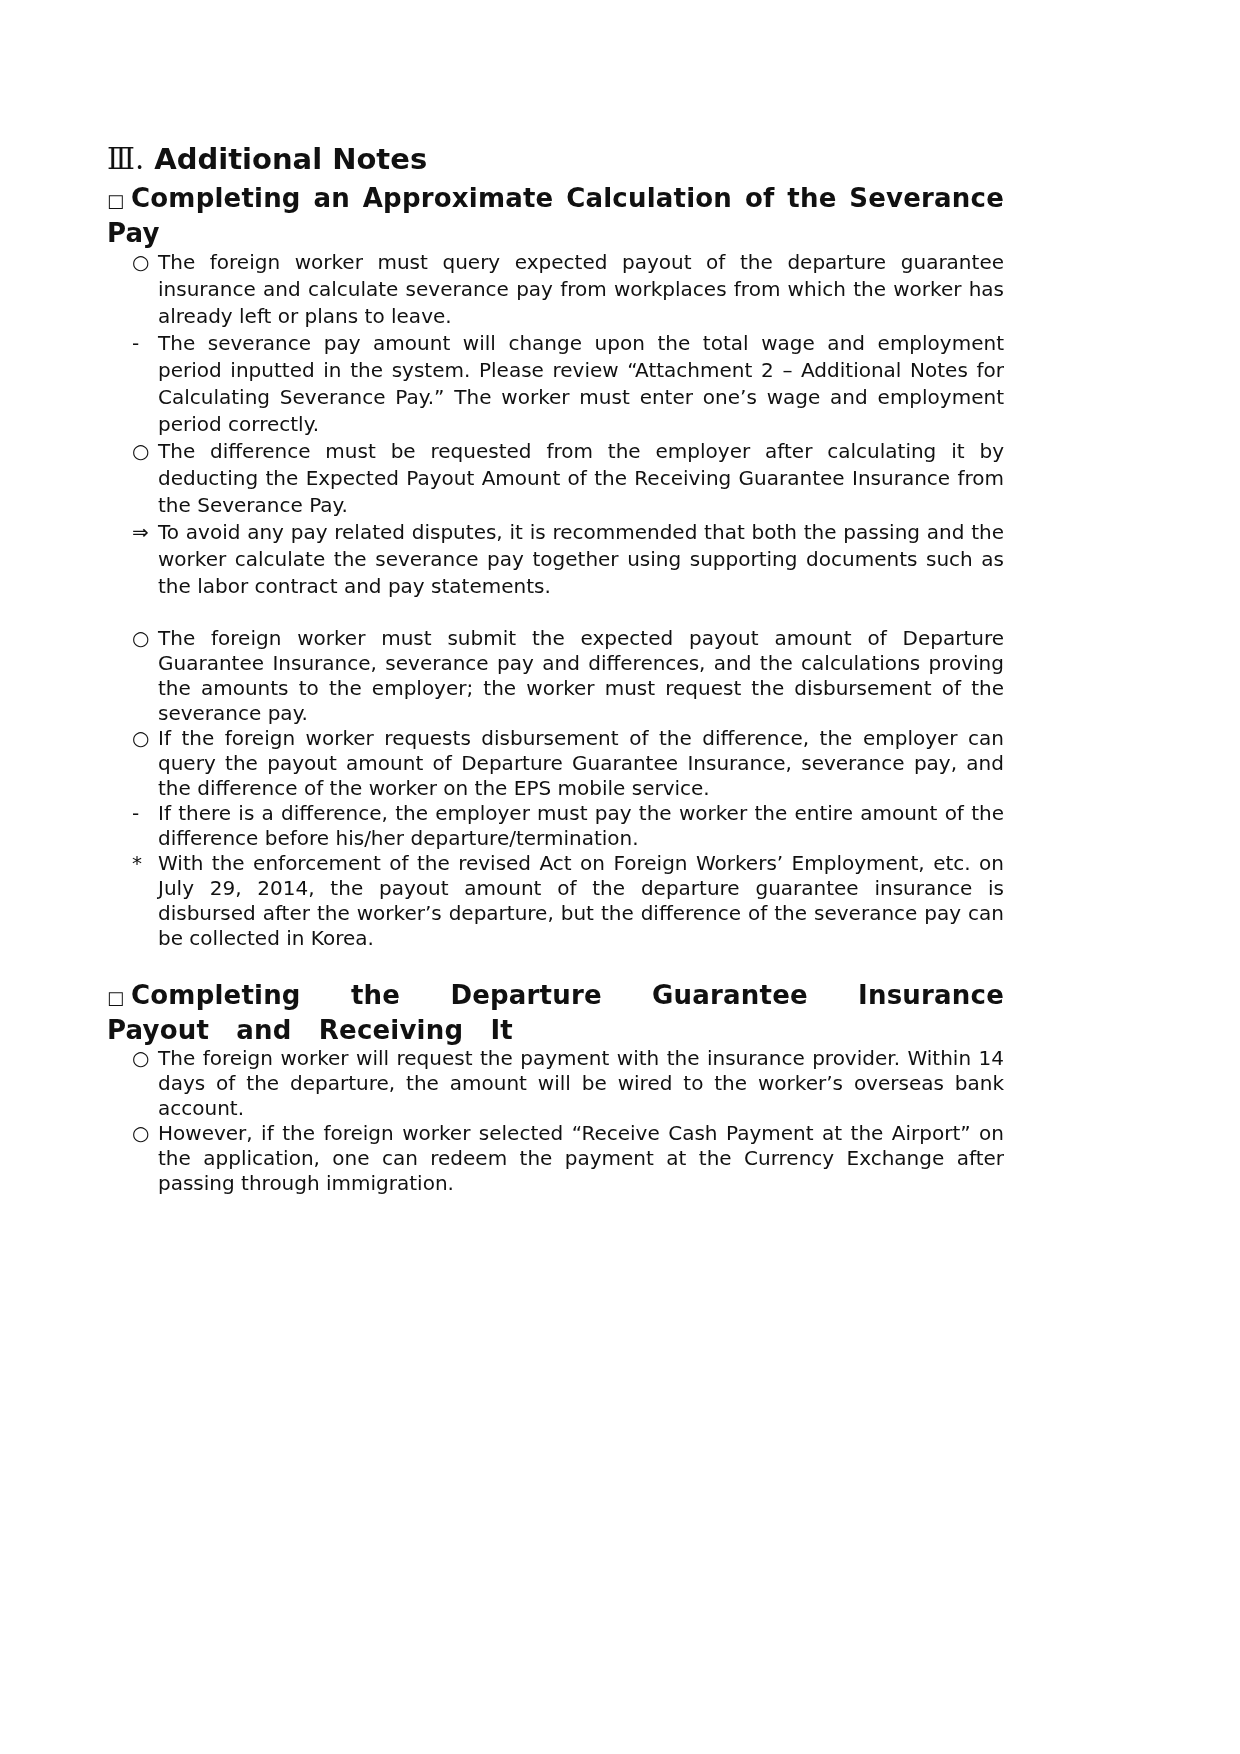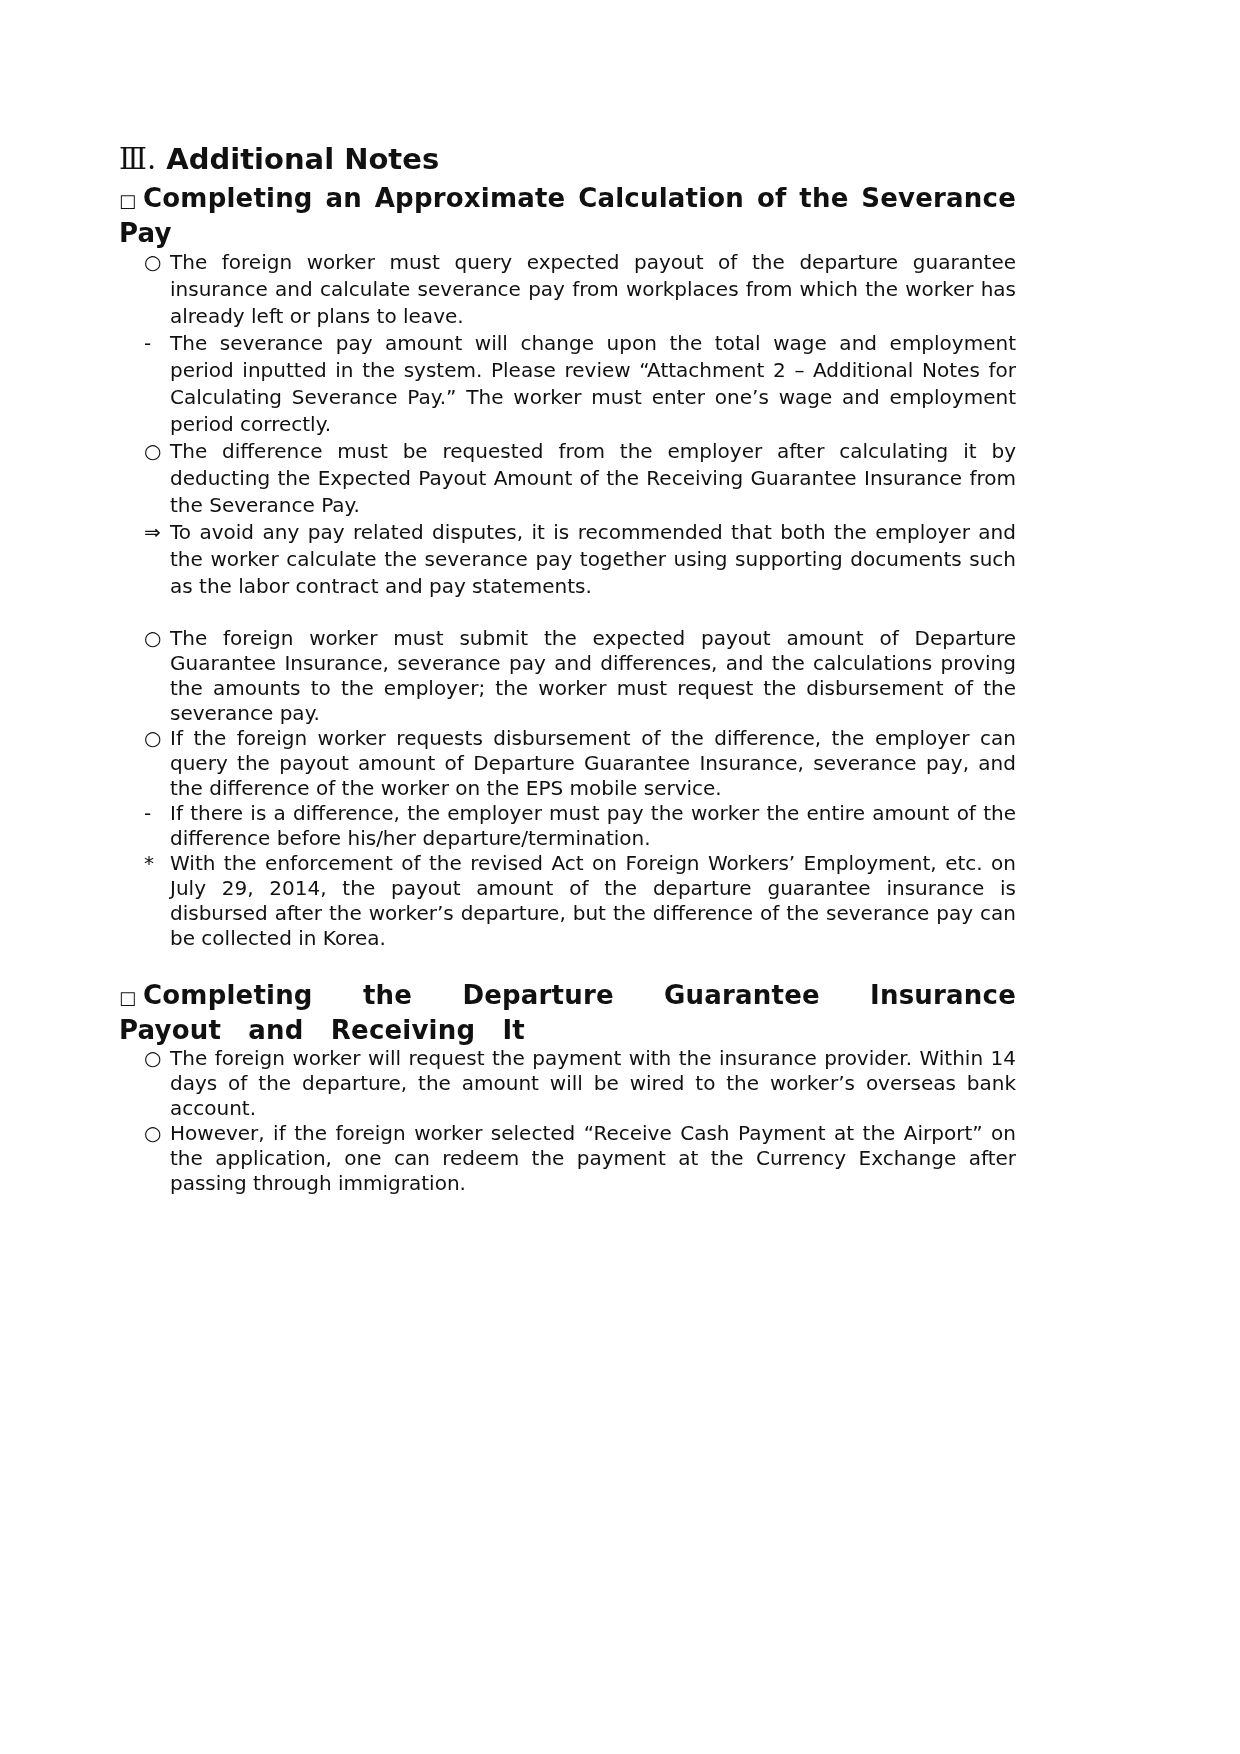--- a/index.html
+++ b/index.html
@@ -1,18 +1,18 @@
 <!DOCTYPE html>
 <html><head>
 <meta charset="utf-8">
 <style>
   html, body { margin: 0; padding: 0; background: #ffffff; }
   body { width: 1240px; height: 1754px; position: relative; overflow: hidden;
          font-family: "DejaVu Sans", sans-serif; color: #111; }
-  .page { position: absolute; left: 107px; top: 138px; width: 897px; margin-left: 12px; }
+  .page { position: absolute; left: 107px; top: 138px; width: 897px; }
   .title { font-family: "DejaVu Sans", sans-serif; font-size: 29px; line-height: 42px; margin: 0; }
   .title .roman { font-family: "DejaVu Serif", serif; font-weight: normal; }
   .title .t { font-weight: bold; }
   .sec-head { font-size: 26px; line-height: 32px; margin: 0; text-align: justify; letter-spacing: 0.2px; }
   .sec-head .box { font-size: 18px; display: inline-block; width: 24px; }
   .item { font-size: 20px; line-height: 27px; text-align: justify; margin: 0;
           padding-left: 51px; text-indent: -26px; position: relative; }
   .item .mk { display: inline-block; width: 26px; text-indent: 0; }
   .s1 .item { line-height: 27px; }
   .s2 .item, .s3 .item { line-height: 25px; }
@@ -31,21 +31,21 @@
     <span class="t">Additional Notes</span>
   </h1>
 
   <div class="sec s1">
     <h2 class="sec-head">
       <span class="box">□</span><span>Completing an Approximate Calculation of the Severance Pay</span>
     </h2>
     <p class="item"><span class="mk">○</span><span>The foreign worker must query expected payout of the departure guarantee insurance and calculate severance pay from workplaces from which the worker has already left or plans to leave.</span></p>
     <p class="item"><span class="mk">-</span><span>The severance pay amount will change upon the total wage and employment period inputted in the system. Please review “Attachment 2 – Additional Notes for Calculating Severance Pay.” The worker must enter one’s wage and employment period correctly.</span></p>
     <p class="item"><span class="mk">○</span><span>The difference must be requested from the employer after calculating it by deducting the Expected Payout Amount of the Receiving Guarantee Insurance from the Severance Pay.</span></p>
-    <p class="item"><span class="mk">⇒</span><span>To avoid any pay related disputes, it is recommended that both the employer and the worker calculate the severance pay together using supporting documents such as the labor contract and pay statements.</span></p>
+    <p class="item"><span class="mk">⇒</span><span>To avoid any pay related disputes, it is recommended that both the passing and the worker calculate the severance pay together using supporting documents such as the labor contract and pay statements.</span></p>
   </div>
 
   <div class="sec s2">
     <p class="item"><span class="mk">○</span><span>The foreign worker must submit the expected payout amount of Departure Guarantee Insurance, severance pay and differences, and the calculations proving the amounts to the employer; the worker must request the disbursement of the severance pay.</span></p>
     <p class="item"><span class="mk">○</span><span>If the foreign worker requests disbursement of the difference, the employer can query the payout amount of Departure Guarantee Insurance, severance pay, and the difference of the worker on the EPS mobile service.</span></p>
     <p class="item"><span class="mk">-</span><span>If there is a difference, the employer must pay the worker the entire amount of the difference before his/her departure/termination.</span></p>
     <p class="item"><span class="mk">*</span><span>With the enforcement of the revised Act on Foreign Workers’ Employment, etc. on July 29, 2014, the payout amount of the departure guarantee insurance is disbursed after the worker’s departure, but the difference of the severance pay can be collected in Korea.</span></p>
   </div>
 
   <div class="sec s3">

